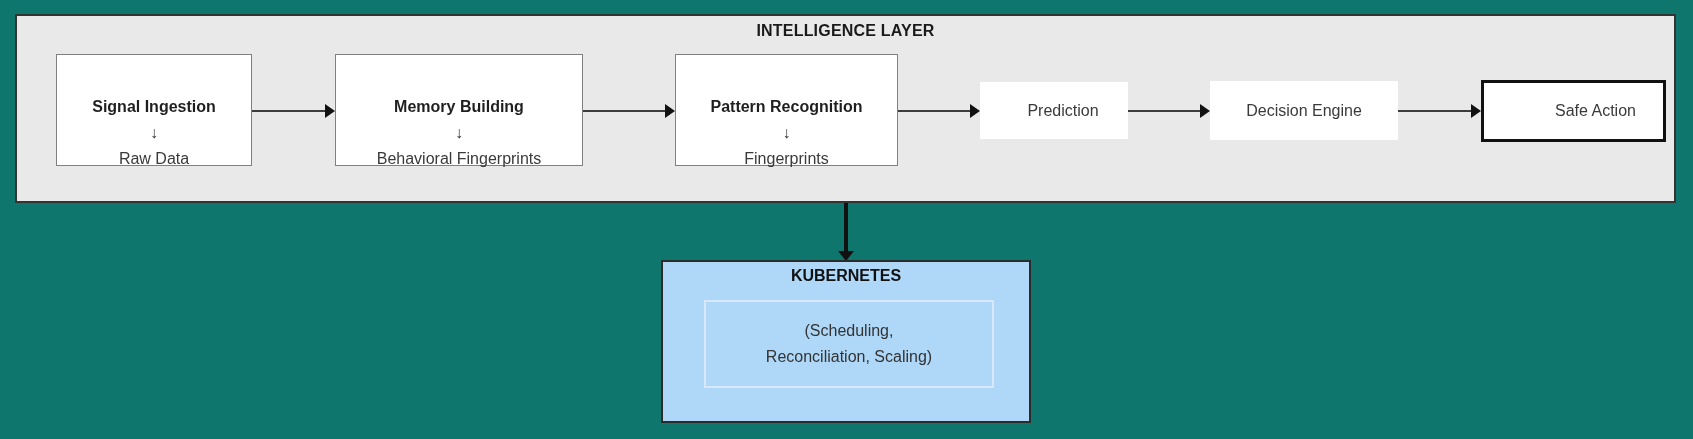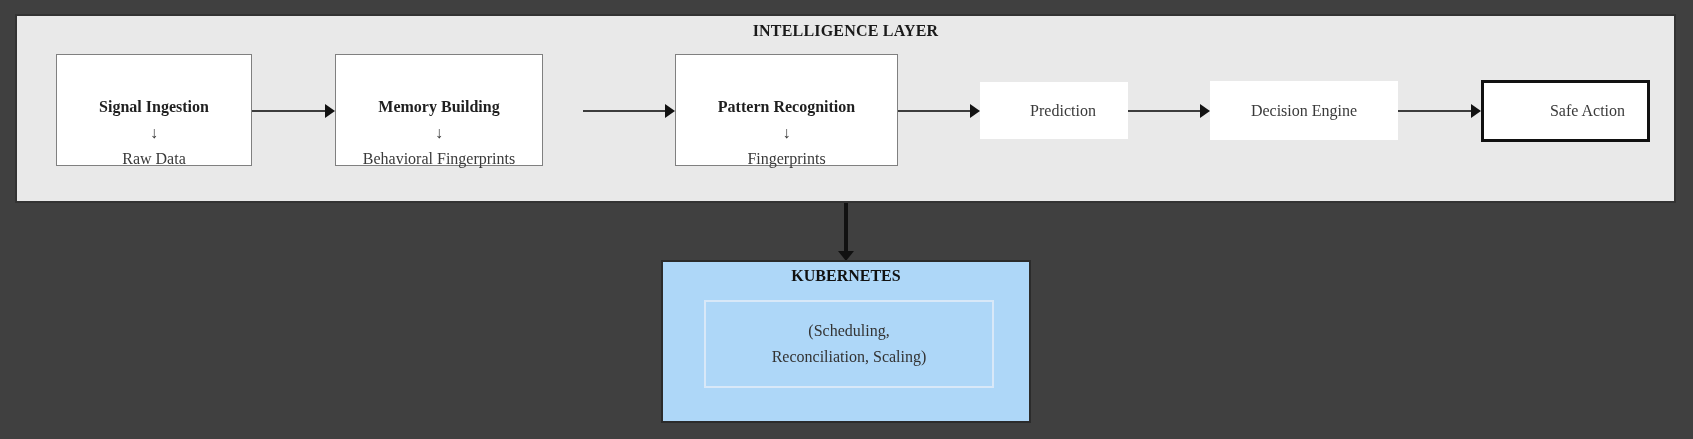--- a/index.html
+++ b/index.html
@@ -1,20 +1,20 @@
 <!DOCTYPE html>
 <html><head>
 <meta charset="utf-8">
 <style>
   html,body{margin:0;padding:0;background:#ffffff;}
   #page{
     position:relative;
     width:1693px;height:439px;
-    background:#404040;
-    font-family:Liberation Serif, serif;
+    background:#0f766e;
+    font-family:Liberation Sans, sans-serif;
     color:#333333;
     overflow:hidden;
   }
   
   .layer{
     position:absolute;left:15px;top:14px;width:1661px;height:189px;
     box-sizing:border-box;
     background:#e9e9e9;
     border:2px solid #333333;
   }
@@ -30,25 +30,25 @@
     background:#ffffff;
     display:flex;flex-direction:column;
     align-items:center;justify-content:center;
     text-align:center;
     font-size:16px;line-height:26px;color:#3a3a3a;
   }
   .node.bordered{border:1.5px solid #808080;}
   .node.emphasis{border:3px solid #111111;}
   .node-title{font-weight:bold;color:#1f1f1f;margin-top:45px;}
   .n1{left:56px;top:54px;width:196px;height:112px;}
-  .n2{left:335px;top:54px;width:208px;height:112px;}
+  .n2{left:335px;top:54px;width:248px;height:112px;}
   .n3{left:675px;top:54px;width:223px;height:112px;}
   .n4{left:980px;top:82px;width:148px;height:57px;padding-left:18px;}
   .n5{left:1210px;top:81px;width:188px;height:59px;}
-  .n6{left:1481px;top:80px;width:169px;height:62px;padding-left:44px;}
+  .n6{left:1481px;top:80px;width:185px;height:62px;padding-left:44px;}
   
   .conn{
     position:absolute;top:104px;height:14px;
   }
   .conn .line{
     position:absolute;left:0;right:8px;top:6px;height:2px;background:#3d3d3d;
   }
   .conn .head{
     position:absolute;right:0;top:0;width:0;height:0;
     border-top:7px solid transparent;

